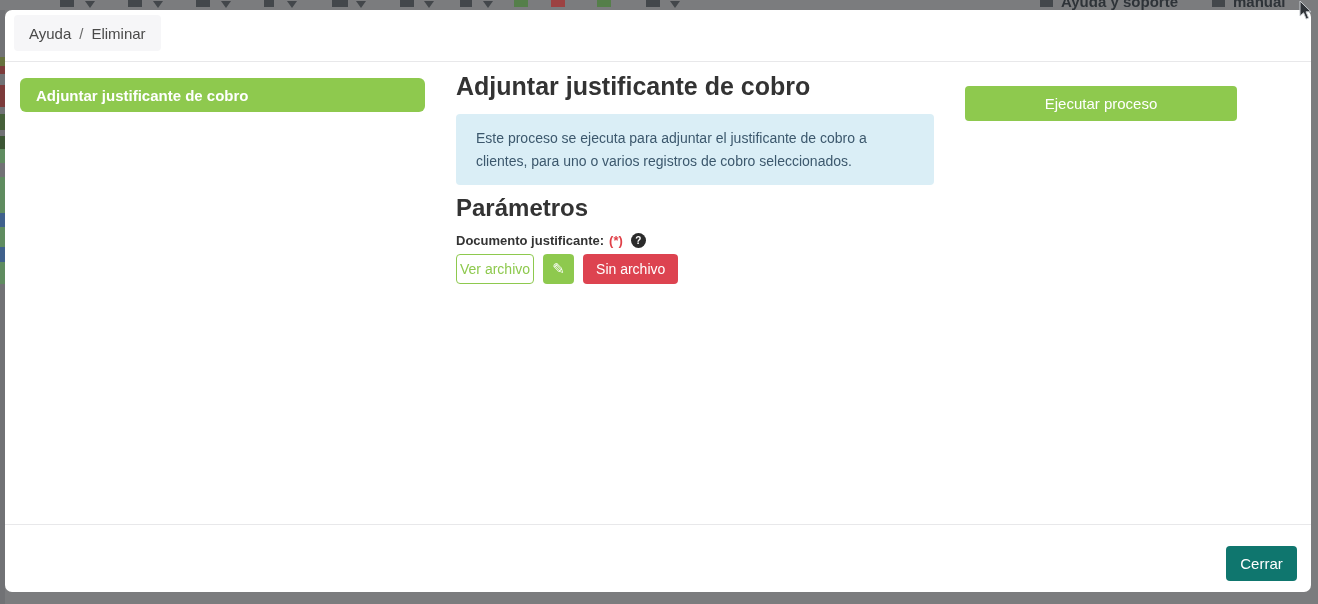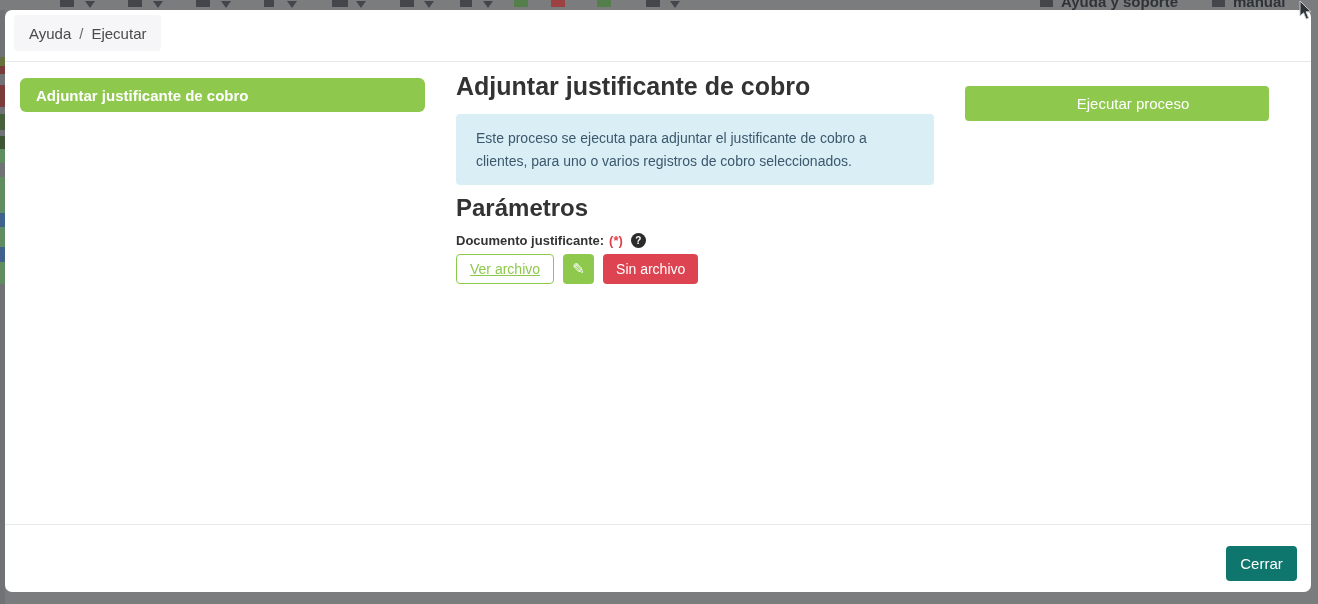--- a/index.html
+++ b/index.html
@@ -37,25 +37,25 @@
     padding:13px 20px;font-size:14px;color:#3c586d;line-height:1.62;}
   .params-heading{position:absolute;left:451px;top:184px;font-size:24px;font-weight:700;color:#333;}
   .field-label{position:absolute;left:451px;top:223px;font-size:13px;font-weight:700;color:#333;
     display:flex;align-items:center;gap:5px;}
   .required{color:#e04048;}
   .help-circle{width:15px;height:15px;border-radius:50%;background:#2b2b2b;color:#fff;font-size:10px;font-weight:700;
     display:inline-flex;align-items:center;justify-content:center;margin-left:3px;cursor:pointer;}
   .file-buttons{position:absolute;left:451px;top:244px;display:flex;gap:9px;height:30px;}
   .btn{border:none;border-radius:4px;font-size:14px;display:flex;align-items:center;cursor:pointer;
     font-family:"Liberation Sans",sans-serif;}
-  .btn-view{border:1px solid #8ec94e;color:#8ec94e;background:#fff;padding:0 13px;text-decoration:underline;}
+  .btn-view{border:1px solid #8ec94e;color:#8ec94e;background:#fff;padding:0 3px;}
   .btn-pencil{width:31px;background:#8ec94e;color:#fff;justify-content:center;font-size:15px;}
   .btn-nofile{background:#dd4350;color:#fff;padding:0 13px;}
   .btn-execute{position:absolute;left:960px;top:76px;width:272px;height:35px;background:#8ec94e;color:#fff;
-    border-radius:4px;font-size:15px;display:flex;align-items:center;justify-content:center;cursor:pointer;padding-left:32px;}
+    border-radius:4px;font-size:15px;display:flex;align-items:center;justify-content:center;cursor:pointer;}
   .footer-divider{position:absolute;left:0;top:514px;width:100%;height:1px;background:#e8e8ea;}
   .btn-close{position:absolute;right:14px;top:536px;width:71px;height:35px;background:#0f766e;color:#fff;
     border-radius:4px;font-size:15px;display:flex;align-items:center;justify-content:center;cursor:pointer;}
 </style>
 </head>
 <body>
 
 <div class="top-band">
   <span class="tb-ic" style="left:60px"></span>
   <span class="tb-ca" style="left:85px"></span>
@@ -98,21 +98,21 @@
 
 <svg class="cursor" width="13" height="19" viewBox="0 0 13 19">
   <polygon points="1,0 1,15 4.6,11.8 7.2,18 9.6,17 7,10.8 12,10.8" fill="#2f3338" stroke="#c9ccd0" stroke-width="1"></polygon>
 </svg>
 
 <div class="modal">
 
   <div class="breadcrumb-chip">
     <span class="crumb">Ayuda</span>
     <span class="crumb-sep">/</span>
-    <span class="crumb">Ejecutar</span>
+    <span class="crumb">Eliminar</span>
   </div>
 
   <div class="header-divider"></div>
 
   <div class="sb-item-selected">
     <span>Adjuntar justificante de cobro</span>
   </div>
 
   <div class="main-title">Adjuntar justificante de cobro</div>
 

